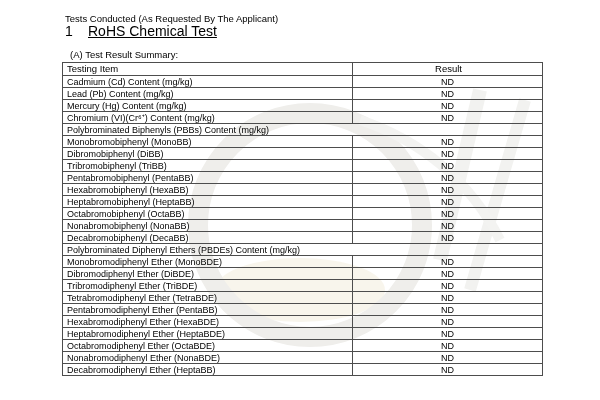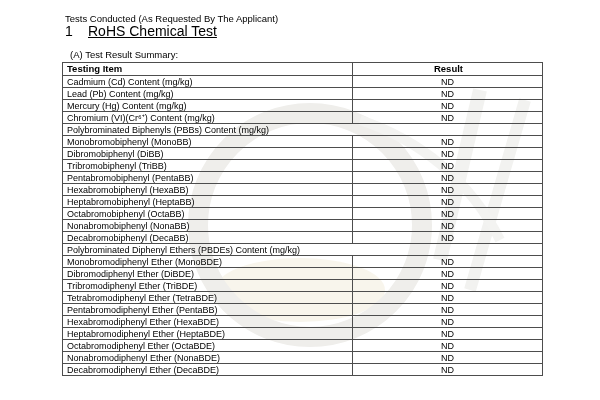--- a/index.html
+++ b/index.html
@@ -47,21 +47,21 @@
     padding: 0 2px 0 4px;
     vertical-align: middle;
     line-height: 10px;
     height: 11px;
     overflow: hidden;
     white-space: nowrap;
     background: transparent;
   }
   table.results thead th {
     font-size: 9.5px;
-    font-weight: bold;
+    font-weight: normal;
     height: 12px;
     text-align: left;
   }
   table.results thead th.result-col { text-align: center; margin-left: 32px; }
   table.results td.result { text-align: center; padding: 0; }
   col.c-item { width: 290px; }
   col.c-result { width: 190px; }
 </style>
 </head>
 <body>
@@ -184,19 +184,19 @@
         </tr>
         <tr>
           <td>Octabromodiphenyl Ether (OctaBDE)</td>
           <td class="result">ND</td>
         </tr>
         <tr>
           <td>Nonabromodiphenyl Ether (NonaBDE)</td>
           <td class="result">ND</td>
         </tr>
         <tr>
-          <td>Decabromodiphenyl Ether (DecaBDE)</td>
+          <td>Decabromodiphenyl Ether (HeptaBB)</td>
           <td class="result">ND</td>
         </tr>
       </tbody>
   </table>
 
 </div>
 
 </body></html>

